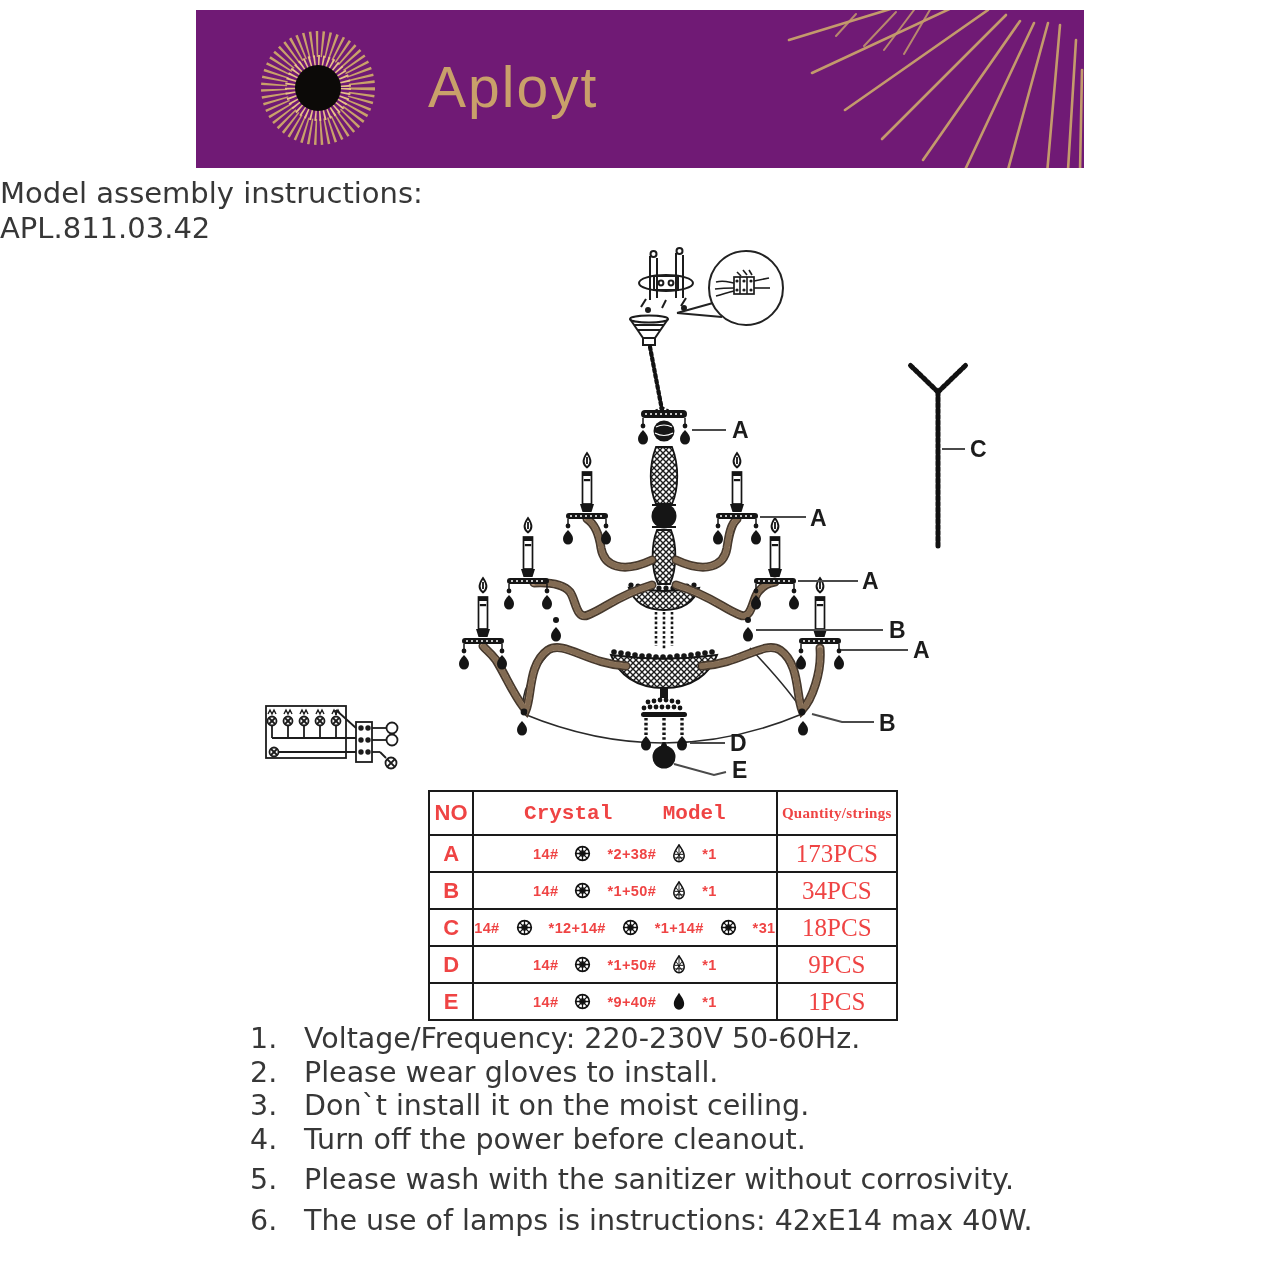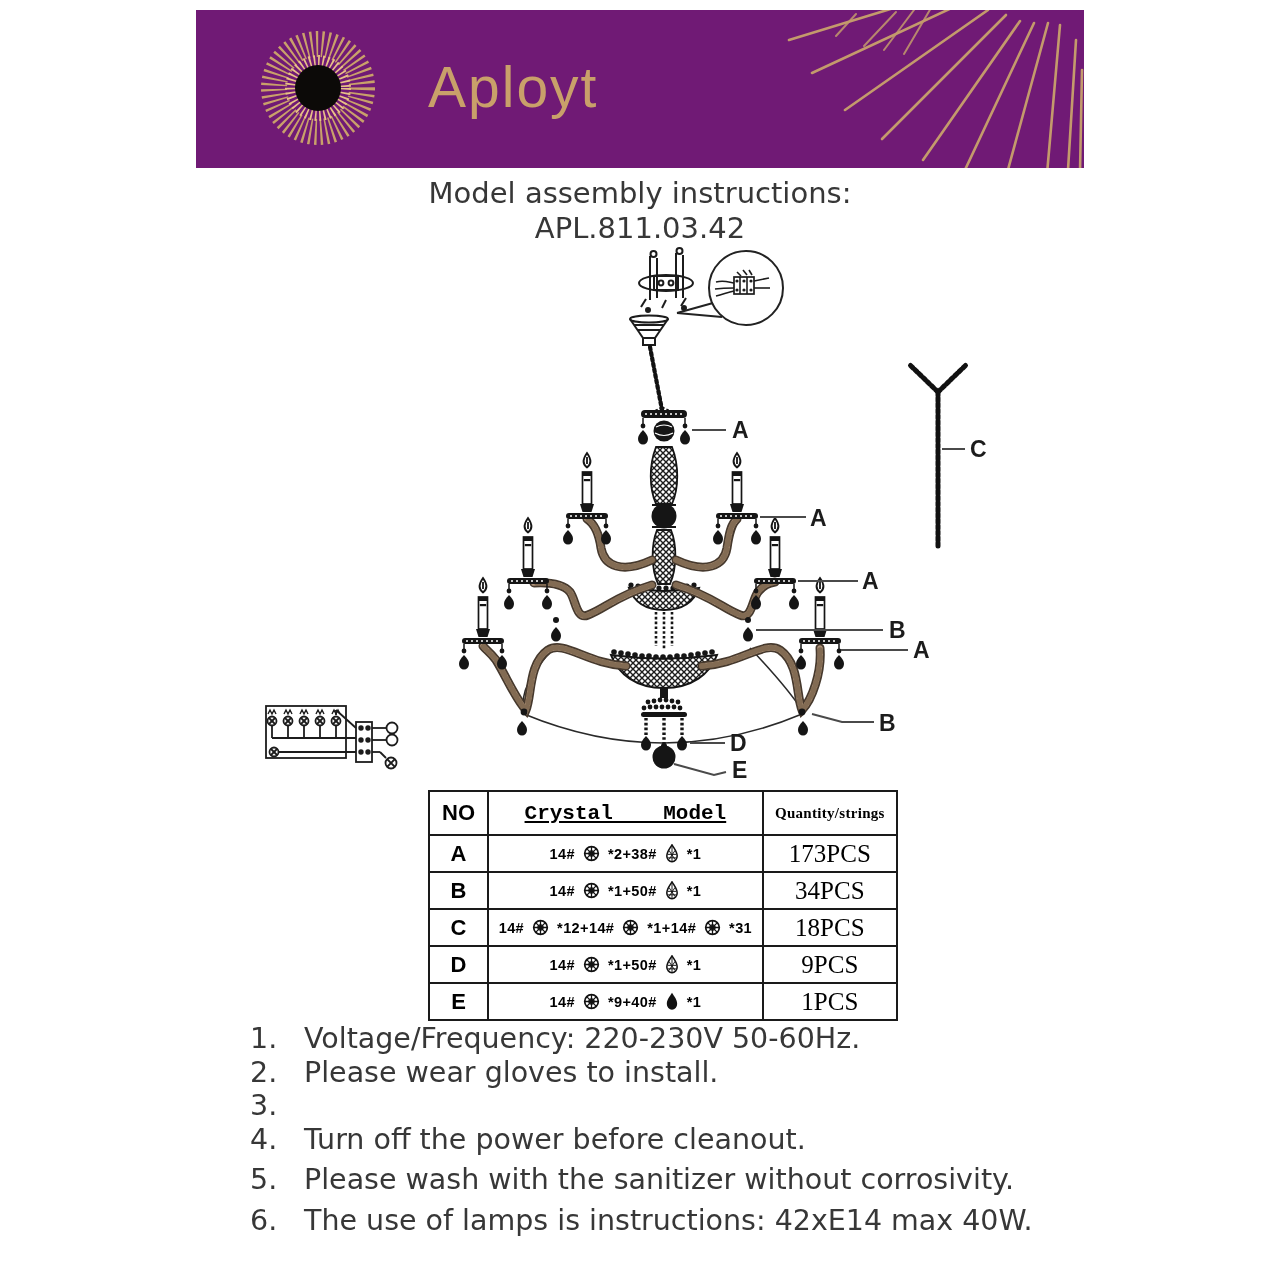--- a/index.html
+++ b/index.html
@@ -4,49 +4,49 @@
 <style>
   html,body{margin:0;padding:0;background:#fff;}
   .page{position:relative;width:1280px;height:1280px;background:#ffffff;overflow:hidden;
         font-family:"Liberation Sans",sans-serif;}
   
   .banner{position:absolute;left:196px;top:10px;width:888px;height:158px;background:#701a75;overflow:hidden;}
   .banner svg{position:absolute;left:0;top:0;}
   .brand-word{position:absolute;left:232px;top:44px;font-size:57px;letter-spacing:2px;
               color:#c9a06a;font-family:"Liberation Sans",sans-serif;font-weight:400;}
   
-  .title-block{position:absolute;left:0;top:176px;width:100%;text-align:center;color:#373737;
+  .title-block{position:absolute;left:0;top:176px;width:100%;color:#373737;
                font-family:"DejaVu Sans",sans-serif;}
   .title-line1{font-size:29px;line-height:34px;}
   .title-line2{font-size:29px;line-height:36px;}
   
   .diagram{position:absolute;left:0;top:0;width:1280px;height:1280px;}
   .rope-out{fill:none;stroke:#46392d;stroke-width:9;stroke-linecap:round;}
   .rope-in{fill:none;stroke:#ad9179;stroke-width:5.6;stroke-linecap:round;}
   .rope-tx{fill:none;stroke:#6b573f;stroke-width:5.6;stroke-linecap:round;stroke-dasharray:2.5 4;opacity:.65;}
   .lead{stroke:#4a4a4a;stroke-width:2;fill:none;}
   .lbl{font-family:"Liberation Sans",sans-serif;font-weight:700;font-size:23px;fill:#1c1c1c;}
   .ink{stroke:#1c1c1c;fill:none;}
   .thin{stroke:#2a2a2a;stroke-width:1.6;fill:none;}
   
   .ctable{position:absolute;left:428px;top:790px;width:470px;border-collapse:collapse;
-          color:#000000;}
+          color:#ef4444;}
   .ctable td,.ctable th{border:2px solid #1a1a1a;padding:0;text-align:center;vertical-align:middle;}
   .col-no{width:60px;}
-  .col-model{width:275px;text-decoration:underline;}
+  .col-model{width:275px;}
   .col-qty{width:135px;}
   .ctable thead th{height:42px;}
   .ctable tbody td{height:35px;}
   .h-no{font-family:"Liberation Sans",sans-serif;font-weight:700;font-size:22px;}
   .h-model{font-family:"Liberation Mono",monospace;font-weight:700;font-size:21px;white-space:pre;}
   .h-qty{font-family:Liberation Serif, serif;font-weight:700;font-size:15px;letter-spacing:.3px;}
   .c-no{font-family:"Liberation Sans",sans-serif;font-weight:600;font-size:22px;}
   .c-spec{font-family:"Liberation Sans",sans-serif;font-weight:700;font-size:14.5px;letter-spacing:.4px;}
   .c-qty{font-family:"Liberation Serif",serif;font-size:25px;}
-  .spec-wrap{display:flex;align-items:center;justify-content:center;gap:8px;}
+  .spec-wrap{display:flex;align-items:center;justify-content:center;gap:16px;}
   .cicon{display:inline-block;vertical-align:middle;}
   
   .instructions{position:absolute;left:250px;top:1022px;width:810px;color:#373737;
                 font-family:"DejaVu Sans",sans-serif;font-size:28.5px;}
   .instr-item{display:flex;line-height:33.5px;margin-bottom:0;}
   .instr-item.gap{margin-top:7px;}
   .instr-num{width:38px;flex:0 0 38px;}
   .instr-gap{width:16px;flex:0 0 16px;}
   .instr-text{white-space:nowrap;}
 </style>
@@ -532,20 +532,21 @@
       <span class="instr-text">Voltage/Frequency: 220-230V 50-60Hz.</span>
     </div>
     <div class="instr-item">
       <span class="instr-num">2.</span>
       <span class="instr-gap"></span>
       <span class="instr-text">Please wear gloves to install.</span>
     </div>
     <div class="instr-item">
       <span class="instr-num">3.</span>
       <span class="instr-gap"></span>
+      <span class="instr-text">Don`t install it on the moist ceiling.</span>
     </div>
     <div class="instr-item">
       <span class="instr-num">4.</span>
       <span class="instr-gap"></span>
       <span class="instr-text">Turn off the power before cleanout.</span>
     </div>
     <div class="instr-item gap">
       <span class="instr-num">5.</span>
       <span class="instr-gap"></span>
       <span class="instr-text">Please wash with the sanitizer without corrosivity.</span>

